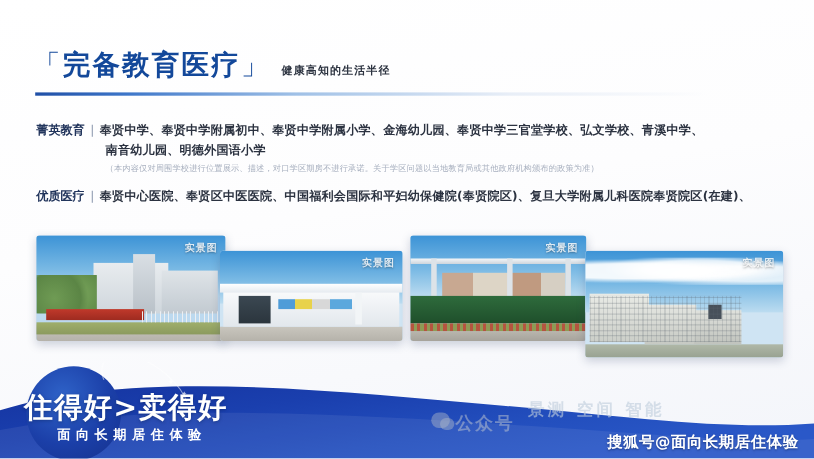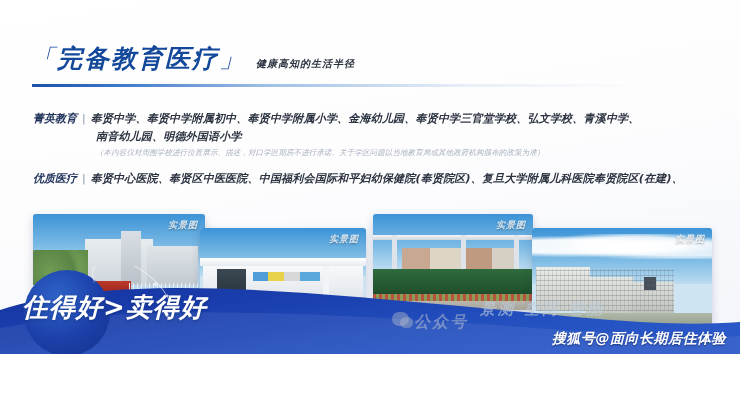--- a/index.html
+++ b/index.html
@@ -3,24 +3,23 @@
 <meta charset="utf-8">
 <style>
   * { box-sizing: border-box; margin: 0; padding: 0; }
   html, body {
     width: 740px; height: 417px;
     font-family: "DejaVu Sans", "Liberation Sans", sans-serif;
     overflow: hidden;
   }
   #slide {
     position: relative;
-    width: 740px; height: 354px;
+    width: 740px; height: 417px;
     background: linear-gradient(170deg, #ffffff 0%, #fdfdfe 45%, #f3f5fa 100%);
     overflow: hidden;
-    font-style: italic;
   }
 
   
   .title-row {
     position: absolute;
     left: 30px; top: 42px;
     display: flex; align-items: baseline; gap: 10px;
   }
   .title-main {
     font-size: 25px; font-weight: 700;
@@ -317,20 +316,21 @@
       <path d="M0,62 C140,36 320,48 480,58 C600,66 680,74 740,70 L740,88 L0,88 Z" fill="rgba(255,255,255,.07)"></path>
     </svg>
 
     <div class="banner-circle"></div>
     <div class="arc"></div>
     <span class="sparkle" style="left:152px; top:14px;">✦</span>
     <span class="sparkle" style="left:165px; top:26px; font-size:6px;">✦</span>
     <span class="sparkle" style="left:140px; top:30px; font-size:6px;">✦</span>
 
     <div class="slogan-main">住得好&gt;卖得好</div>
+    <div class="slogan-sub">面向长期居住体验</div>
 
     <div class="ghost-wrap">
       <div class="ghost-icon"></div>
       <div class="ghost-wechat">公众号</div>
       <div class="ghost-slogan">景测 空间 智能</div>
     </div>
 
     <div class="watermark">搜狐号@面向长期居住体验</div>
   </div>
 

